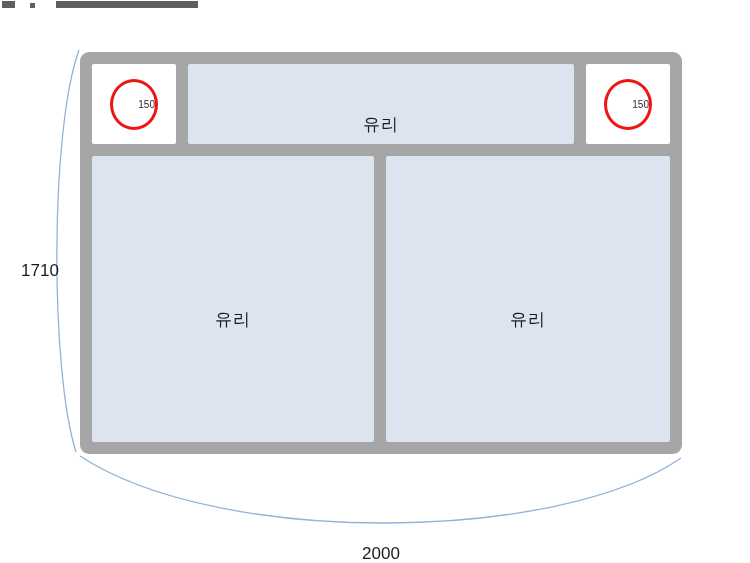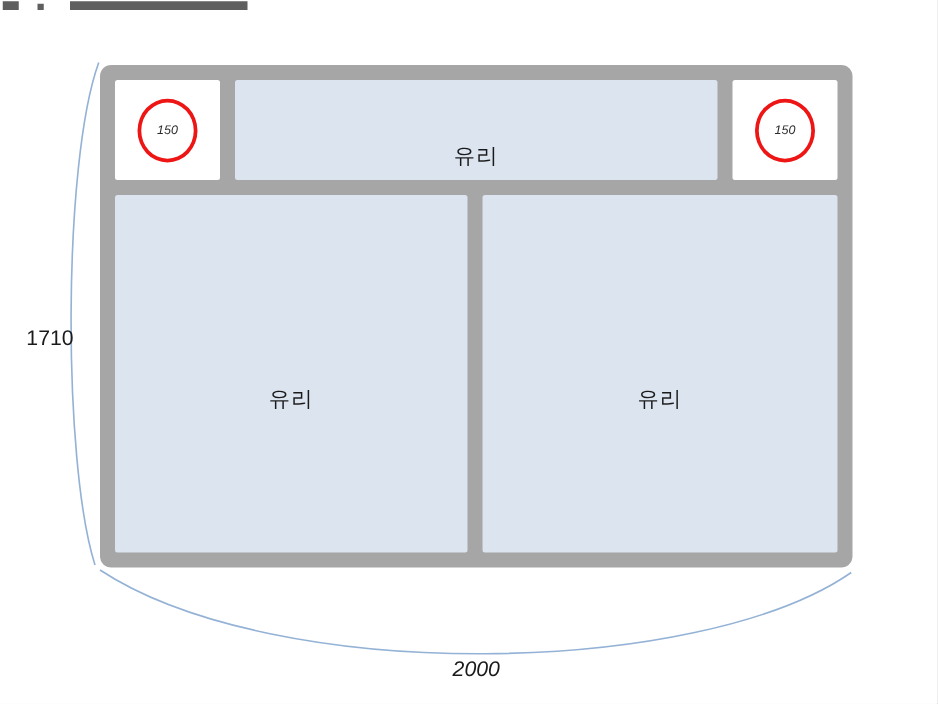--- a/index.html
+++ b/index.html
@@ -49,35 +49,35 @@
     font-size: 17px;
     color: var(--text-dark, #1a1a1a);
     letter-spacing: 1px;
     margin-top: 40px;
   }
 
   .red-circle {
     width: 42px; height: 45px;
     border: 3px solid var(--circle-red, #ee1515);
     border-radius: 50%;
-    display: flex; align-items: center; justify-content: center; font-style: italic;
+    display: flex; align-items: center; justify-content: flex-end;
   }
   .badge-num {
     font-size: 10px;
     color: #2b2b2b;
   }
 
   
   .dim-label {
     position: absolute;
     font-size: 17px;
     color: var(--text-dark, #1a1a1a);
   }
   .dim-height { left: 15px; top: 261px; width: 50px; text-align: center; }
-  .dim-width  { left: 340px; top: 526px; width: 82px; text-align: center; font-style: italic; }
+  .dim-width  { left: 340px; top: 544px; width: 82px; text-align: center; }
 
   
   .clipped-marks {
     position: absolute; left: 2px; top: 0;
     width: 200px; height: 9px;
     overflow: hidden;
     color: rgba(55,55,55,0.8);
   }
   .clipped-marks .frag { position: absolute; background: currentColor; }
   .frag-a { left: 0;    top: 1px; width: 13px;  height: 7px; }

